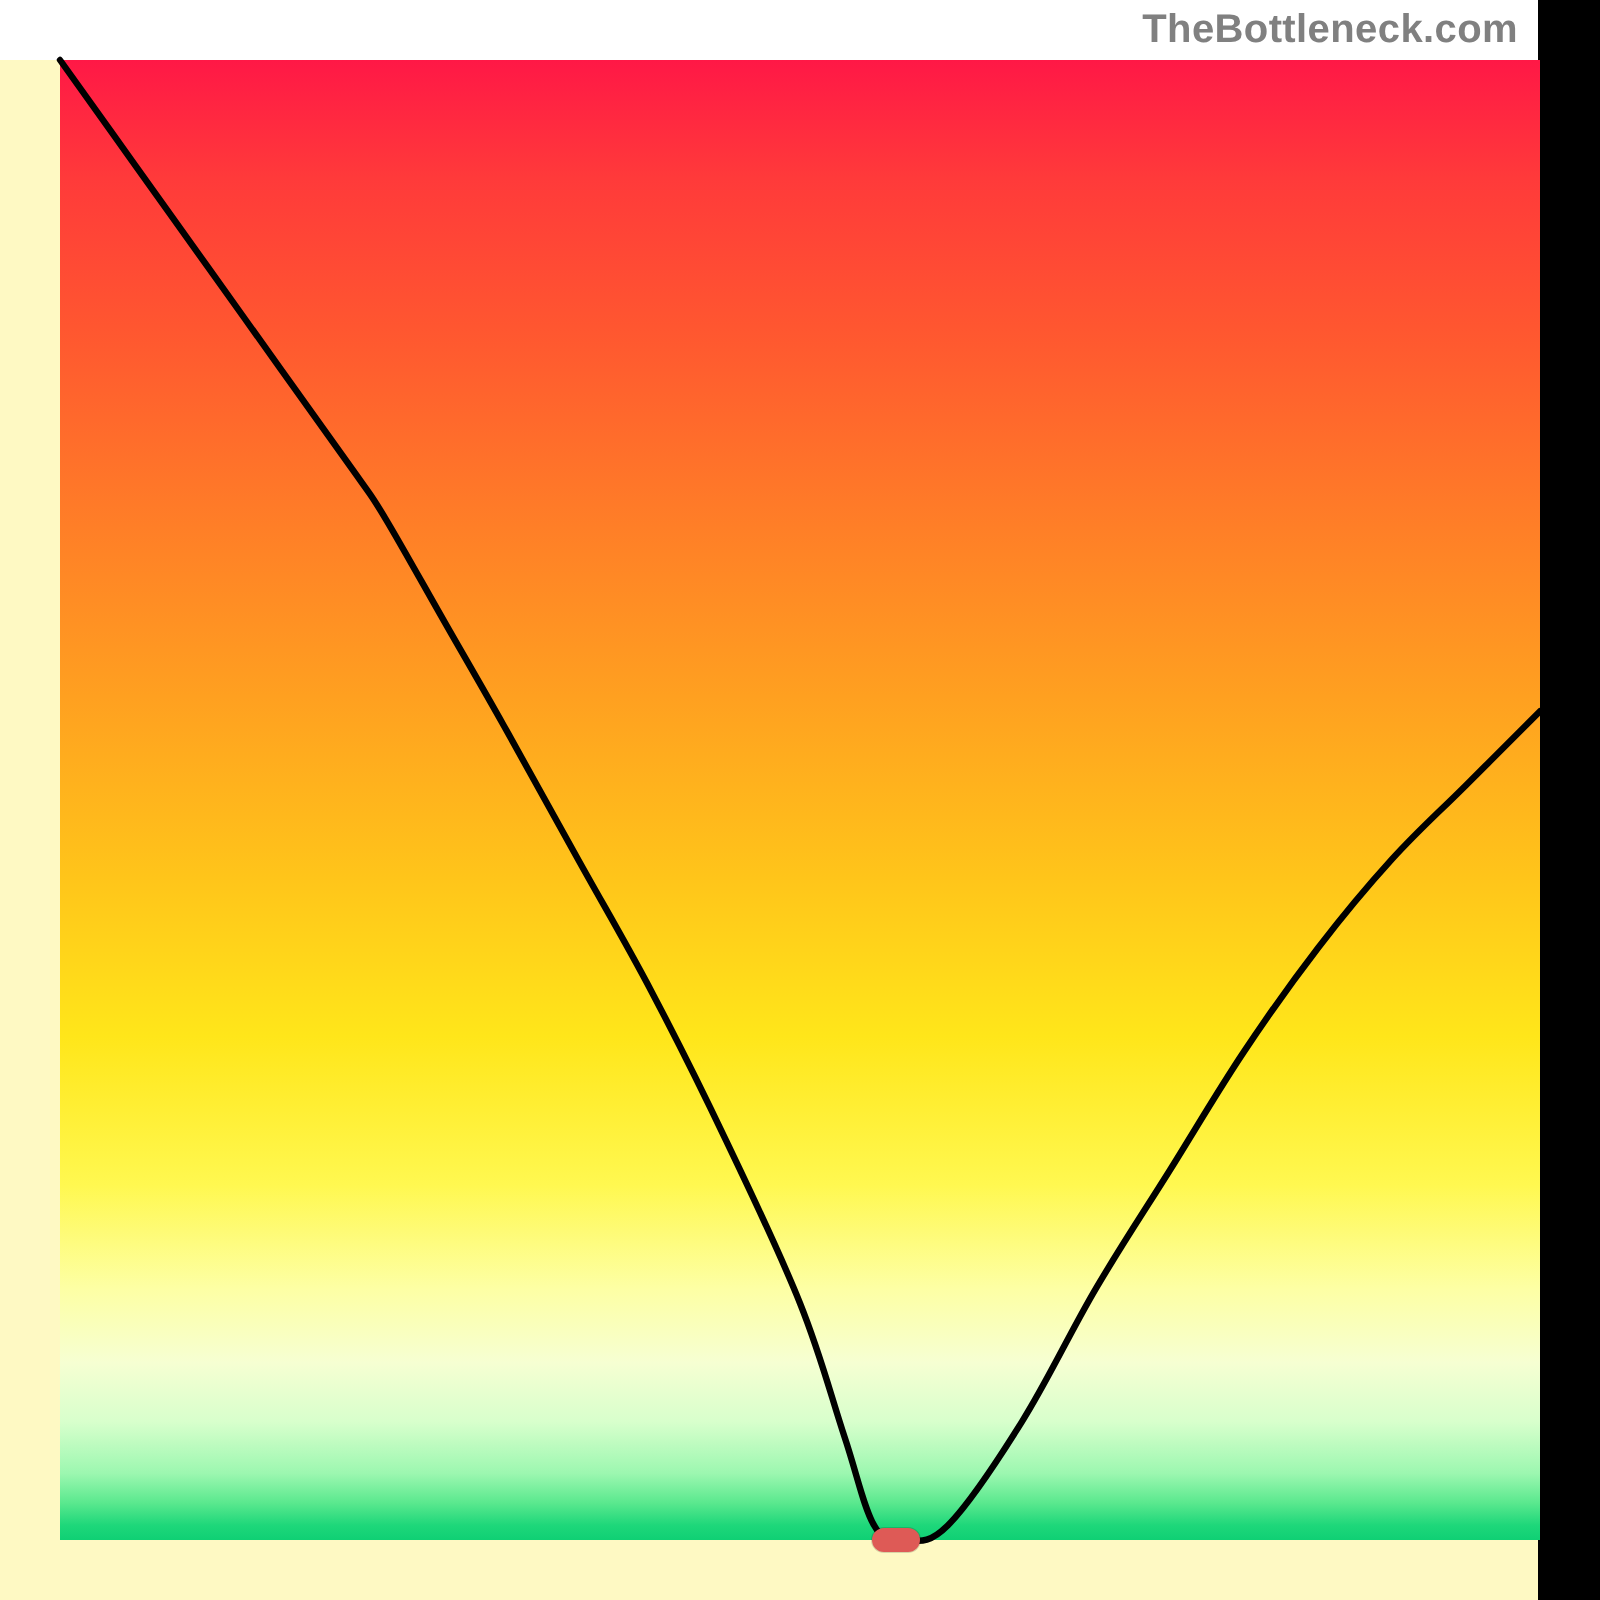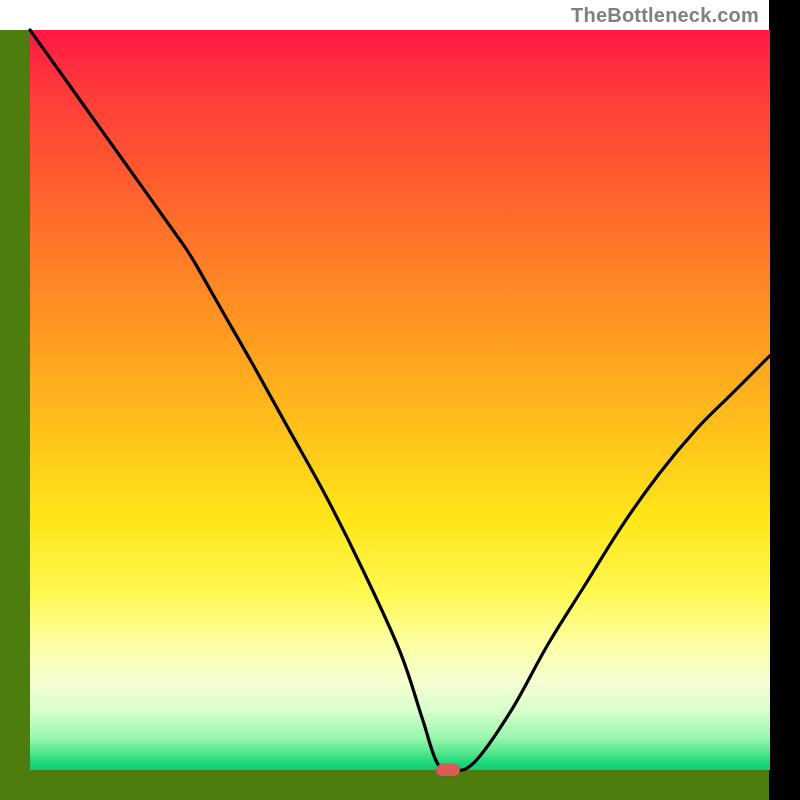--- a/index.html
+++ b/index.html
@@ -8,21 +8,21 @@
     width: 800px;
     height: 800px;
     overflow: hidden;
     font-family: Arial, Helvetica, sans-serif;
     background: #000;
   }
   .frame {
     position: relative;
     width: 769px;
     height: 800px;
-    background: #4d7c0f;
+    background: #fef9c3;
     box-sizing: border-box;
   }
   .header-area {
     position: absolute;
     top: 0;
     left: 0;
     right: 0;
     height: 30px;
     background: #fff;
   }

